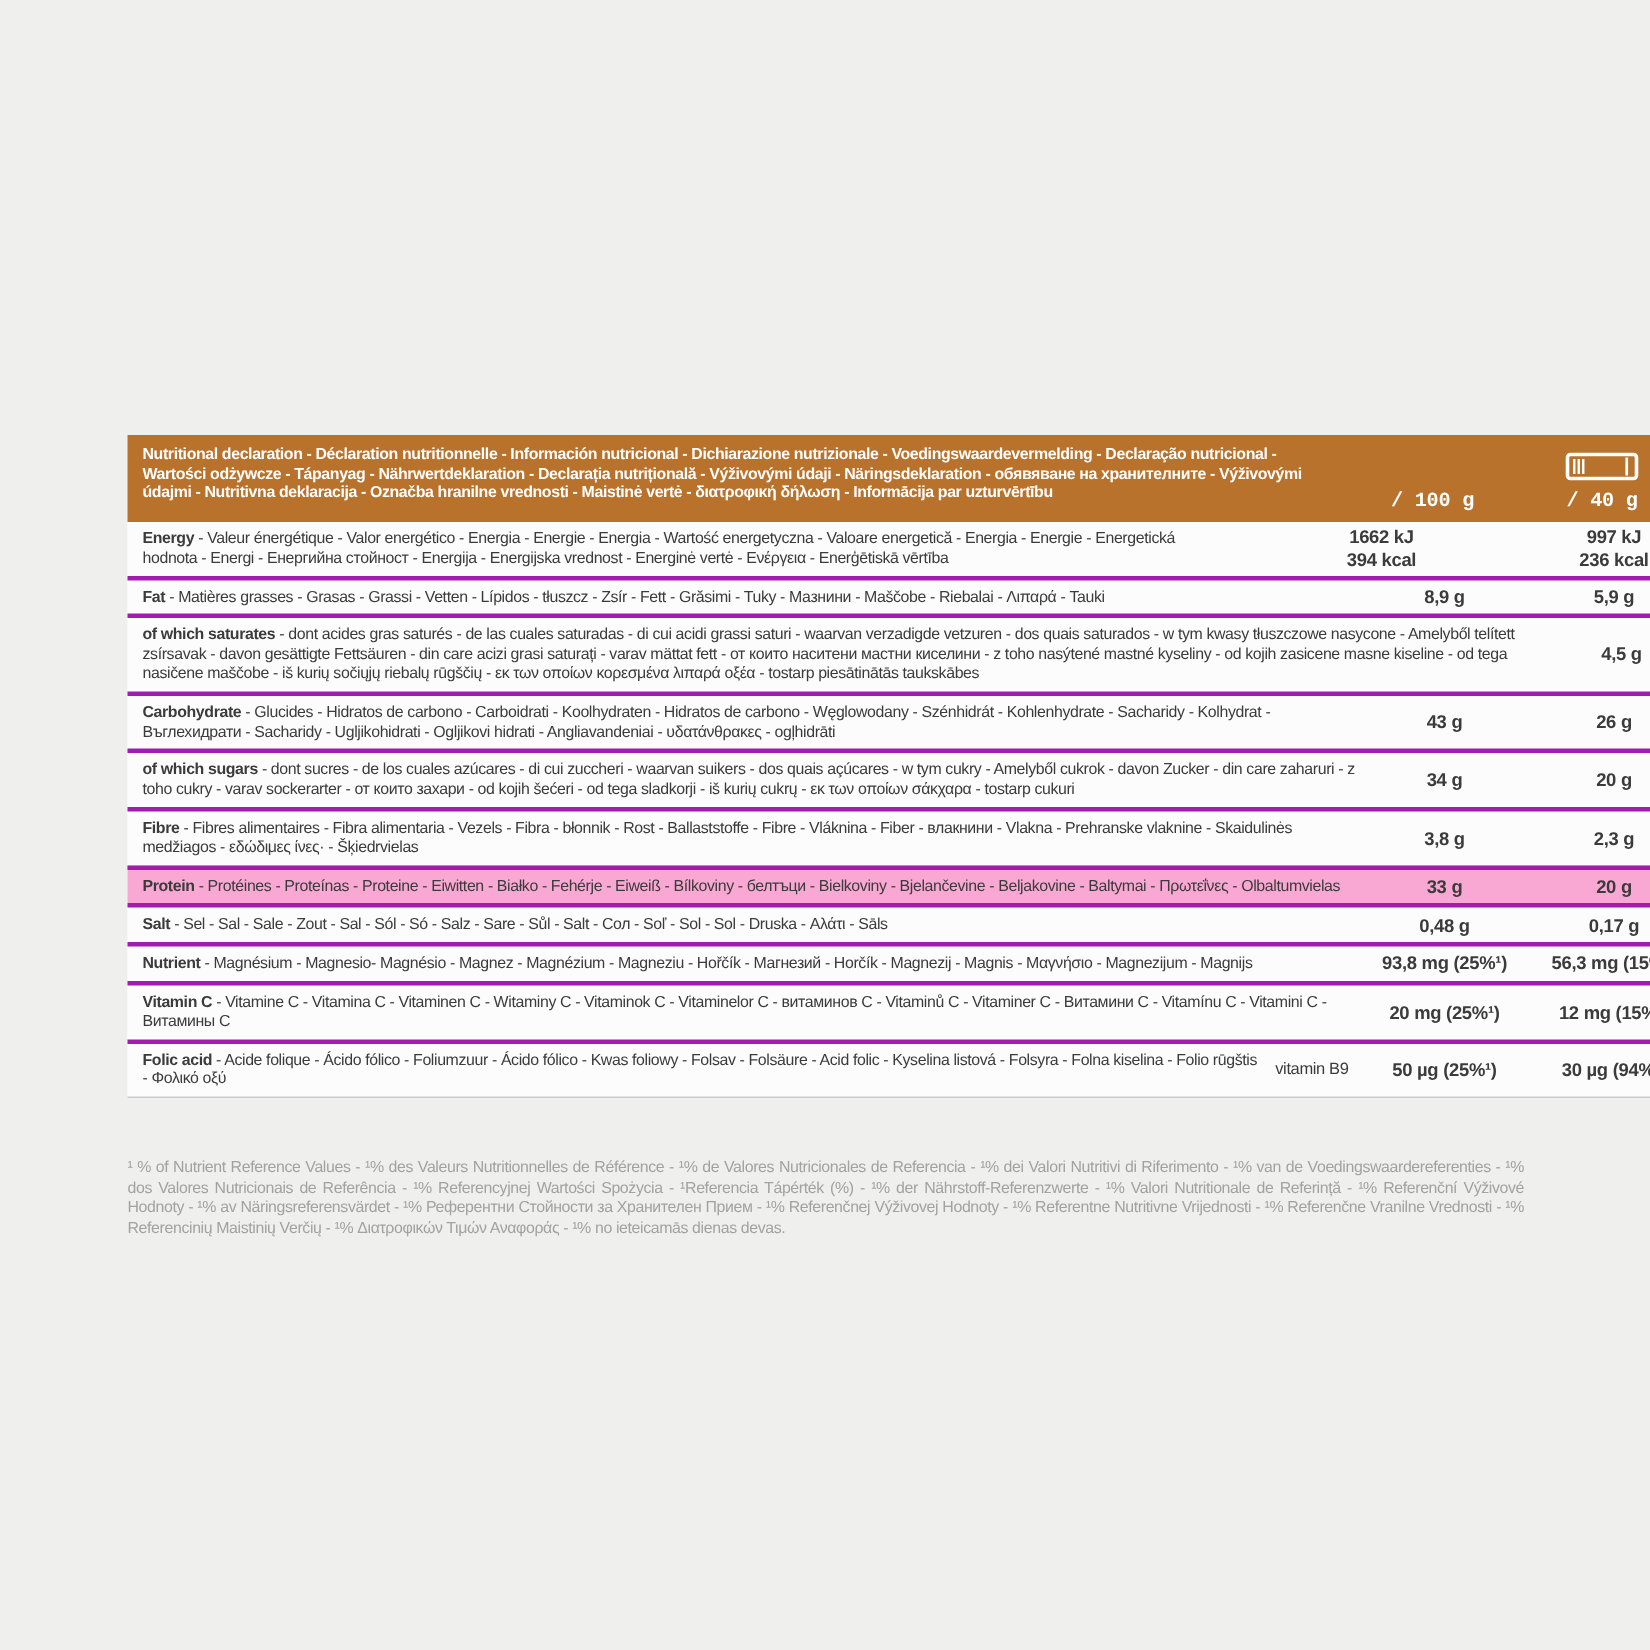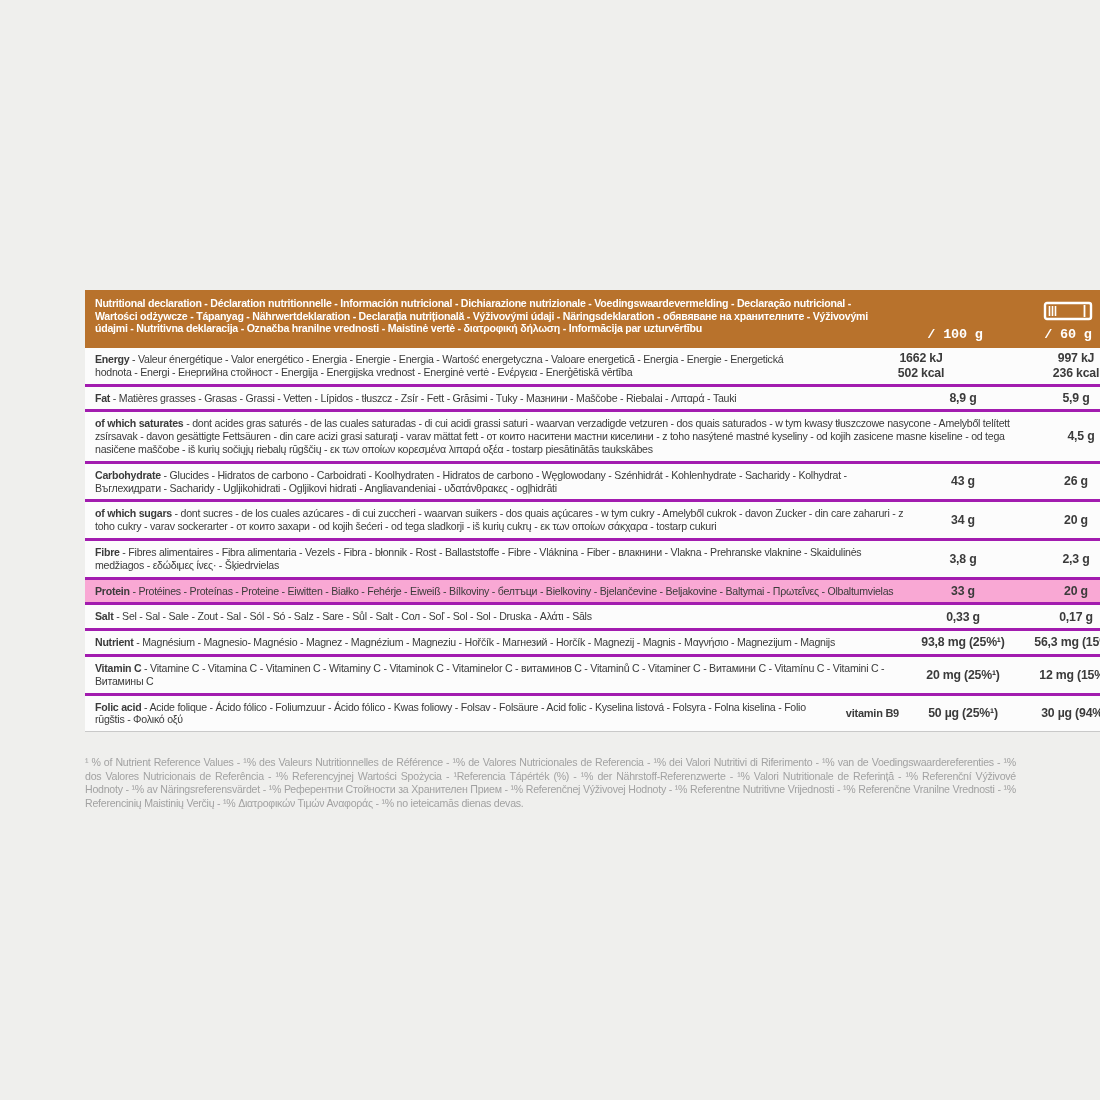--- a/index.html
+++ b/index.html
@@ -31,31 +31,31 @@
   
   .row{display:flex;border-top:3px solid #a21caf;background:#fcfcfc;}
   .row:first-child{border-top:none;gap:42px;}
   .row.highlight{background:#f9a8d4;}
   .row-label{
     flex:1;padding:5px 4px 5px 10px;font-size:10.6px;line-height:12.8px;
     display:flex;align-items:center;box-sizing:border-box;
   }
   .row-label .txt{flex:1;}
   .label-bold{font-weight:bold;}
-  .label-suffix{font-weight:bold;white-space:nowrap;padding:0 6px 0 10px;font-size:11px;}
+  .label-suffix{font-weight:normal;white-space:nowrap;padding:0 6px 0 10px;font-size:11px;}
   .val{
     width:108px;display:flex;align-items:center;justify-content:center;
     font-weight:bold;font-size:12.3px;line-height:14.5px;text-align:center;
     white-space:pre-line;box-sizing:border-box;letter-spacing:-0.2px;
   }
   .val.v60{width:118px;}
   .row-bottom-line{border-top:1px solid #c9c9c9;height:0;}
   
   .footnote{
-    position:absolute;left:85px;top:756px;width:931px;
+    position:absolute;left:85px;top:772px;width:931px;
     color:#a2a2a2;font-size:10.6px;line-height:13.5px;
     text-align:justify;letter-spacing:-0.25px;
   }
 </style>
 </head>
 <body>
 
 <div class="table-wrap">
 
   <div class="thead">
@@ -64,32 +64,32 @@
       <div class="unit">/ 100 g</div>
     </div>
     <div class="hcol c60">
       <svg class="bar-icon" width="50" height="22" viewBox="0 0 50 22">
         <rect x="2" y="3" width="46" height="16" rx="2" fill="none" stroke="#ffffff" stroke-width="2.4"></rect>
         <line x1="6.5" y1="6" x2="6.5" y2="16" stroke="#ffffff" stroke-width="1.6"></line>
         <line x1="9.5" y1="6" x2="9.5" y2="16" stroke="#ffffff" stroke-width="1.6"></line>
         <line x1="12.5" y1="6" x2="12.5" y2="16" stroke="#ffffff" stroke-width="1.6"></line>
         <line x1="41.5" y1="5" x2="41.5" y2="17" stroke="#ffffff" stroke-width="1.8"></line>
       </svg>
-      <div class="unit">/ 60 g</div>
+      <div class="unit">/ 40 g</div>
     </div>
   </div>
 
   <div>
   <div class="row">
     <div class="row-label">
       <span class="txt"><span class="label-bold">Energy</span><span class="label-rest"> - Valeur énergétique - Valor energético - Energia - Energie - Energia - Wartość energetyczna - Valoare energetică - Energia - Energie - Energetická hodnota - Energi - Енергийна стойност - Energija - Energijska vrednost - Energinė vertė - Ενέργεια - Enerģētiskā vērtība</span></span>
 
     </div>
     <div class="val v100">1662 kJ
-502 kcal</div>
+394 kcal</div>
     <div class="val v60">997 kJ
 236 kcal</div>
   </div>
 
   <div class="row">
     <div class="row-label">
       <span class="txt"><span class="label-bold">Fat</span><span class="label-rest"> - Matières grasses - Grasas - Grassi - Vetten - Lípidos - tłuszcz - Zsír - Fett - Grăsimi - Tuky - Мазнини - Maščobe - Riebalai - Λιπαρά - Tauki</span></span>
 
     </div>
     <div class="val v100">8,9 g</div>
@@ -138,21 +138,21 @@
     </div>
     <div class="val v100">33 g</div>
     <div class="val v60">20 g</div>
   </div>
 
   <div class="row">
     <div class="row-label">
       <span class="txt"><span class="label-bold">Salt</span><span class="label-rest"> - Sel - Sal - Sale - Zout - Sal - Sól - Só - Salz - Sare - Sůl - Salt - Сол - Soľ - Sol - Sol - Druska - Αλάτι - Sāls</span></span>
 
     </div>
-    <div class="val v100">0,33 g</div>
+    <div class="val v100">0,48 g</div>
     <div class="val v60">0,17 g</div>
   </div>
 
   <div class="row">
     <div class="row-label">
       <span class="txt"><span class="label-bold">Nutrient</span><span class="label-rest"> - Magnésium - Magnesio- Magnésio - Magnez - Magnézium - Magneziu - Hořčík - Магнезий - Horčík - Magnezij - Magnis - Μαγνήσιο - Magnezijum - Magnijs</span></span>
 
     </div>
     <div class="val v100">93,8 mg (25%¹)</div>
     <div class="val v60">56,3 mg (15%¹)</div>

